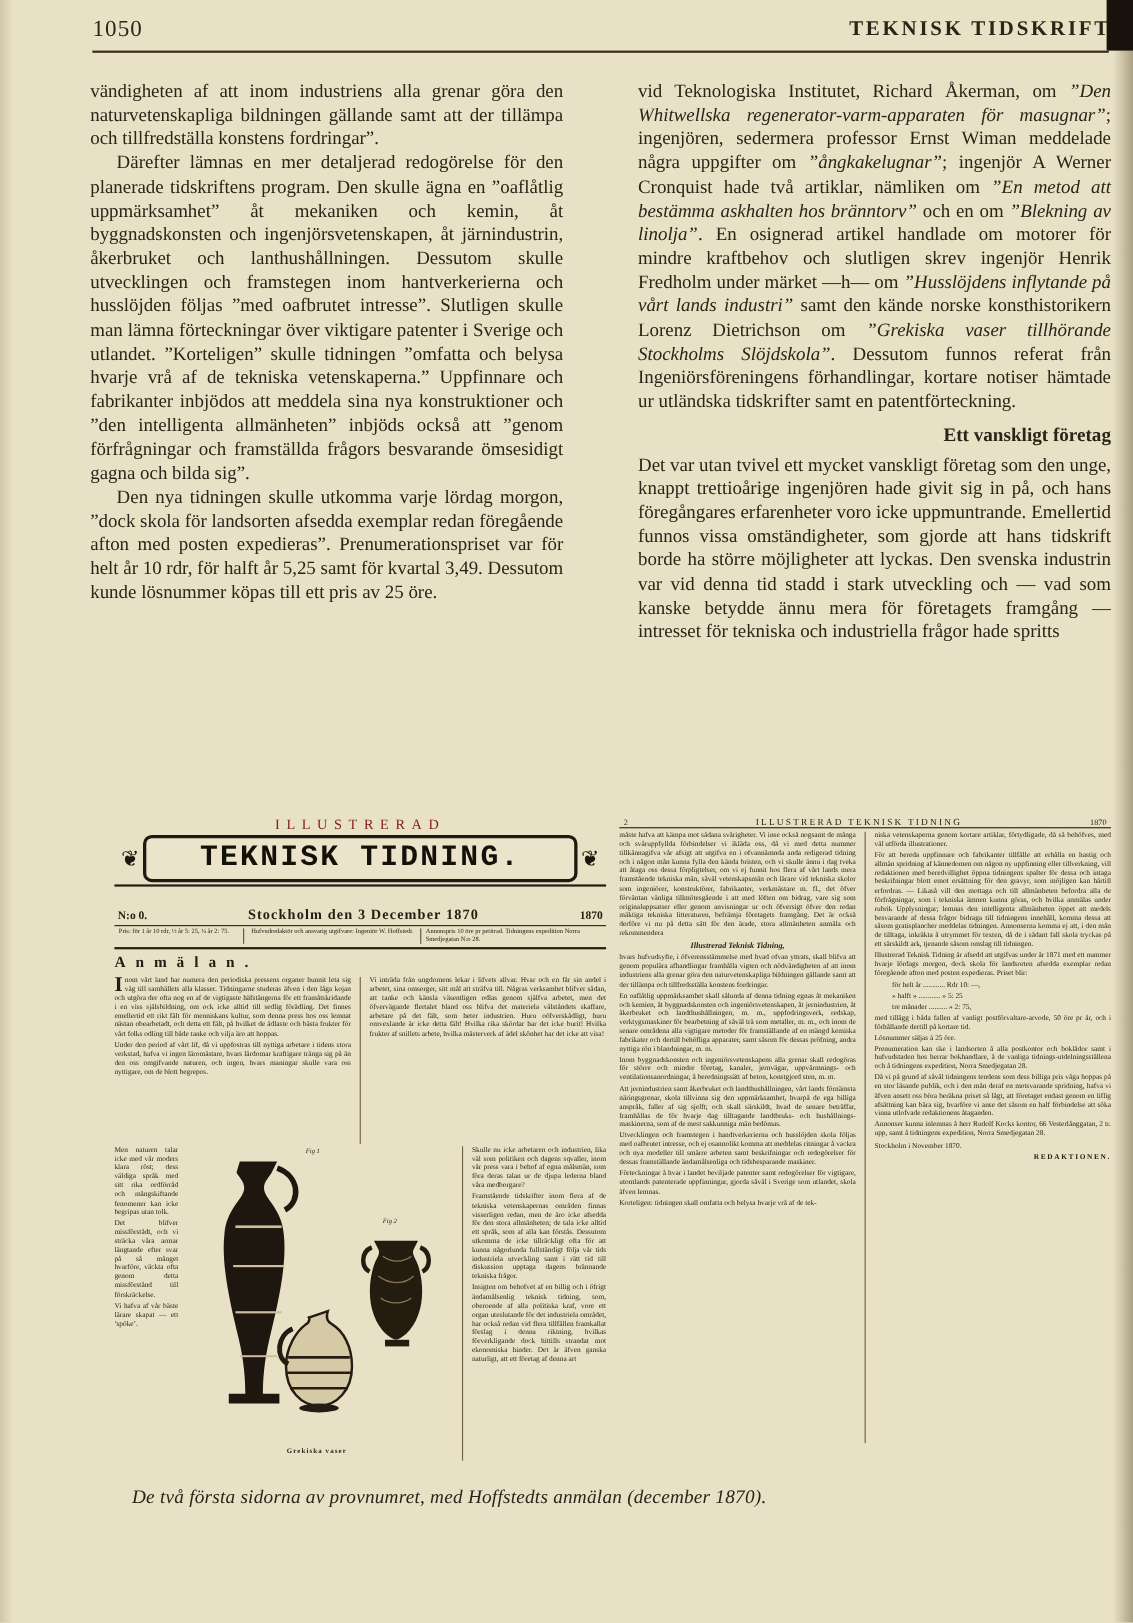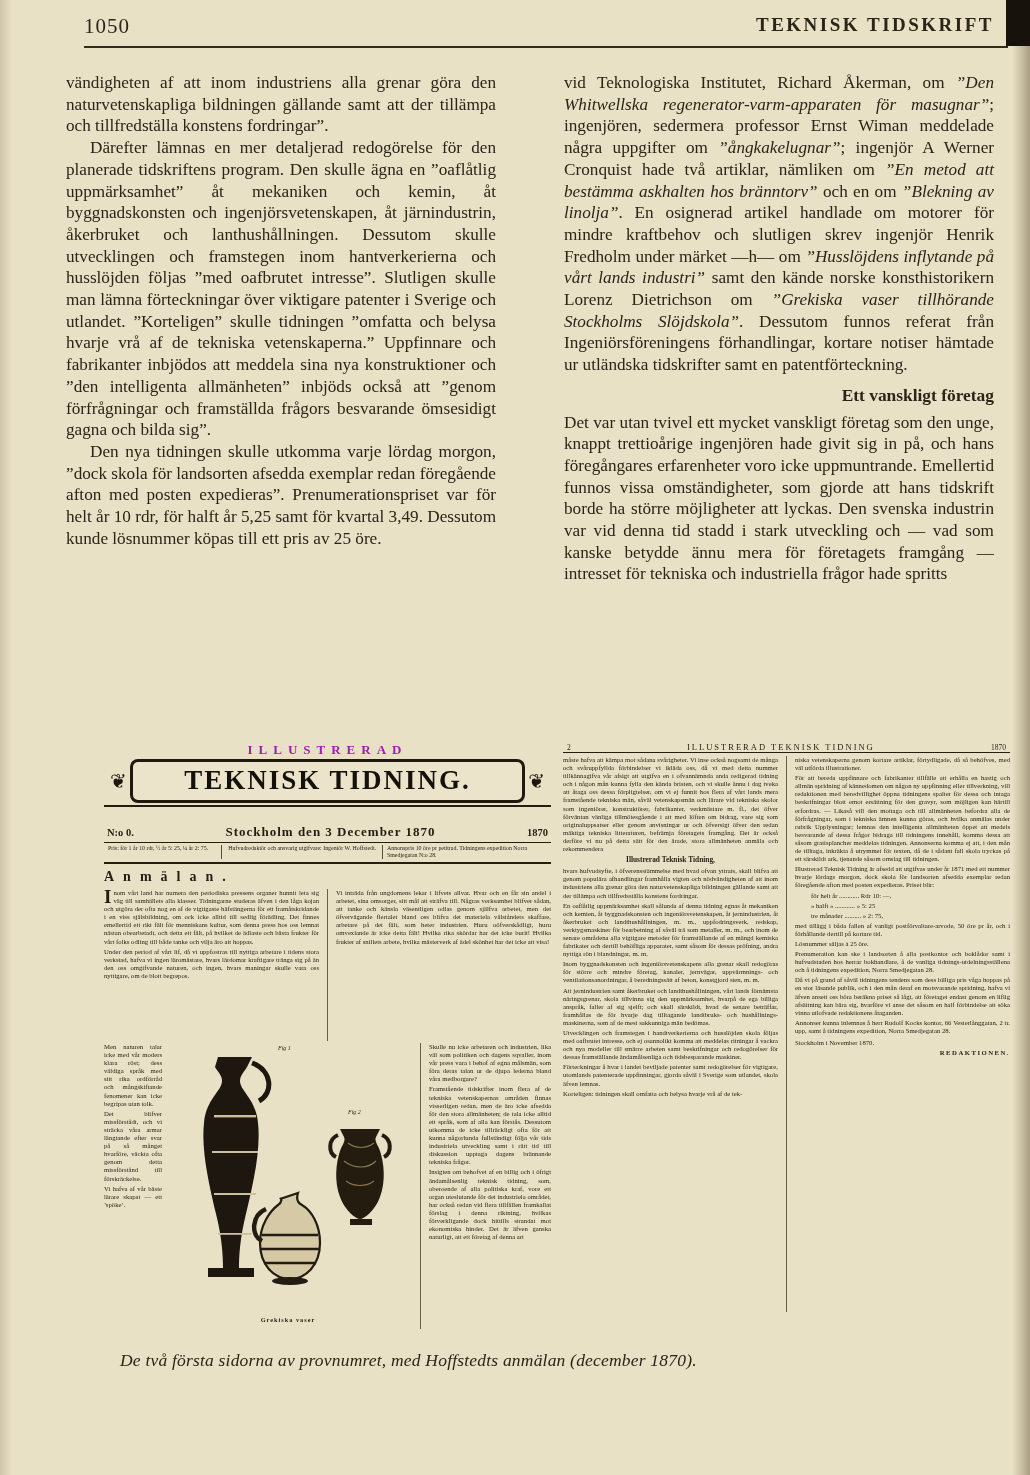--- a/index.html
+++ b/index.html
@@ -10,59 +10,59 @@
     color:#2b2418;
   }
   
   .edge-shade-right{position:absolute;top:0;right:0;width:18px;height:100%;
     background:linear-gradient(to right,rgba(0,0,0,0),rgba(70,52,22,.38));}
   .edge-shade-left{position:absolute;top:0;left:0;width:12px;height:100%;
     background:linear-gradient(to left,rgba(0,0,0,0),rgba(70,52,22,.16));}
   .corner-mark{position:absolute;top:0;right:0;width:24px;height:46px;background:#17120c;}
 
   
-  .page-header{position:absolute;top:14px;left:84px;right:36px;display:flex;justify-content:space-between;align-items:flex-start;}
+  .page-header{position:absolute;top:14px;left:84px;right:20px;display:flex;justify-content:space-between;align-items:center;}
   .page-number{font-size:21px;letter-spacing:1px;}
   .journal-title{font-weight:bold;font-size:19px;letter-spacing:2.5px;}
   .header-rule{position:absolute;top:46px;left:84px;right:22px;border-top:2px solid #372c1b;}
 
   
-  .article{position:absolute;top:72px;left:66px;width:928px;display:flex;gap:68px;}
+  .article{position:absolute;top:72px;left:82px;width:928px;display:flex;gap:68px;}
   .acol{width:441px;font-size:17.2px;line-height:21.7px;text-align:justify;}
   .apara{margin:0;}
   .apara.ind{text-indent:24px;}
   .apara em{font-style:italic;}
   .subheading{font-weight:bold;font-size:17.4px;margin:9px 0 5px;text-align:right;text-indent:0;}
 
   
   .facsimile{position:absolute;top:742px;left:104px;width:906px;height:596px;display:flex;gap:12px;color:#241d12;}
   .fpage{flex:1;position:relative;}
 
   
-  .mast-illustrerad{text-align:center;font-weight:bold;font-size:13px;letter-spacing:6px;color:#a21caf;}
+  .mast-illustrerad{text-align:center;font-weight:normal;font-size:13px;letter-spacing:6px;color:#7f1d1d;}
   .mast-row{display:flex;align-items:center;gap:3px;margin:1px 6px 2px;}
   .mast-orn{font-size:20px;line-height:20px;color:#1d160c;}
   .mast-box{flex:1;border:3px solid #201910;border-radius:8px;padding:3px 0 4px;text-align:center;
-    font-weight:900;font-size:27px;letter-spacing:2px;color:#14100a;background:rgba(255,250,230,.12);}
+    font-weight:900;font-size:27px;letter-spacing:2px;color:#14100a;background:rgba(255,250,230,.12);font-family:Liberation Mono, monospace;}
   .issue-line{display:flex;justify-content:space-between;align-items:baseline;
     border-top:2px solid #241d12;border-bottom:1px solid #241d12;padding:2px 3px;margin-top:2px;gap:32px;}
   .issue-no,.issue-year{font-weight:bold;font-size:10.5px;}
   .issue-date{font-weight:bold;font-size:13px;letter-spacing:1px;margin-top:15px;}
   .info-row{display:flex;border-bottom:2px double #241d12;padding:2px 0 3px;font-size:5.9px;line-height:7px;}
   .info-cell{padding:0 4px;}
   .info-cell+.info-cell{border-left:1px solid #5a4f3a;}
   .info-price{width:26%;}
   .info-editor{width:36%;text-align:center;}
   .info-annons{width:38%;}
   .anmalan-heading{text-align:left;font-weight:bold;font-size:14px;letter-spacing:9px;margin:5px 0 4px;}
 
   .tinytext{font-size:6.7px;line-height:8.1px;text-align:justify;}
   .tp{margin:0 0 2px;}
   .tp.dropcap::first-letter{font-size:19px;float:left;line-height:15px;padding:0 2px 0 0;font-weight:bold;}
-  .tp.center-italic{text-align:center;font-weight:bold;font-size:7.4px;margin:3px 0;}
+  .tp.center-italic{text-align:center;font-style:italic;font-weight:bold;font-size:7.4px;margin:3px 0;}
   .tp.price{padding-left:16px;text-align:left;}
   .tp.closing-place{margin-top:4px;}
   .tp.closing-sig{text-align:right;font-weight:bold;letter-spacing:1.5px;margin-top:2px;}
 
   .lp-cols-top{display:flex;margin-top:2px;height:152px;overflow:hidden;}
   .lp-cols-top .tcol{flex:1;}
   .lp-cols-top .tcol+.tcol{border-left:1px solid #6a5e44;padding-left:8px;margin-left:8px;}
 
   .lp-figure-row{display:flex;height:286px;overflow:hidden;margin-top:2px;}
   .lp-strip{width:58px;overflow:hidden;}

